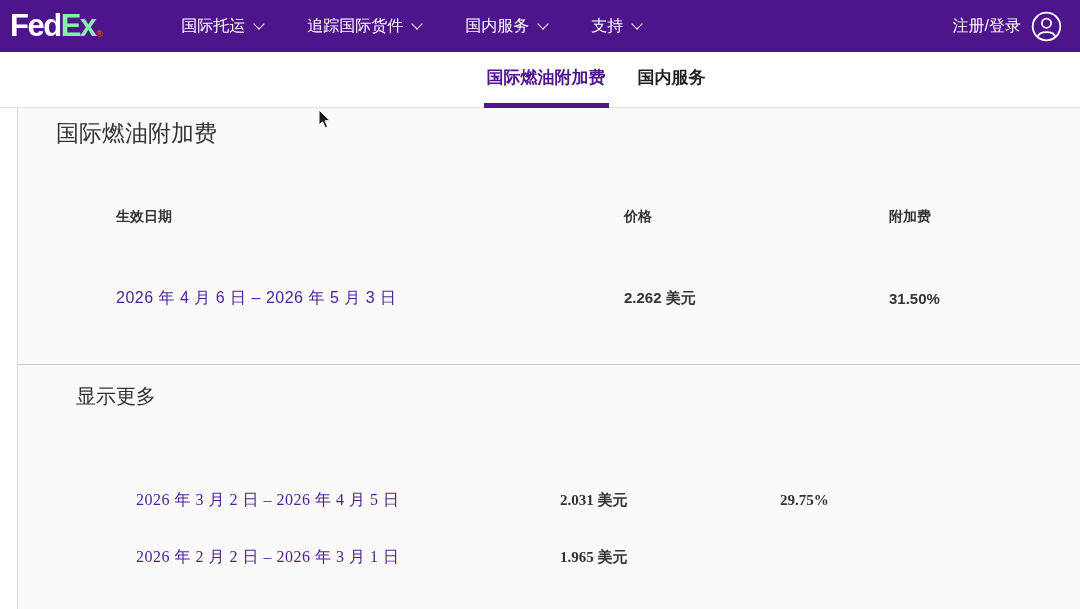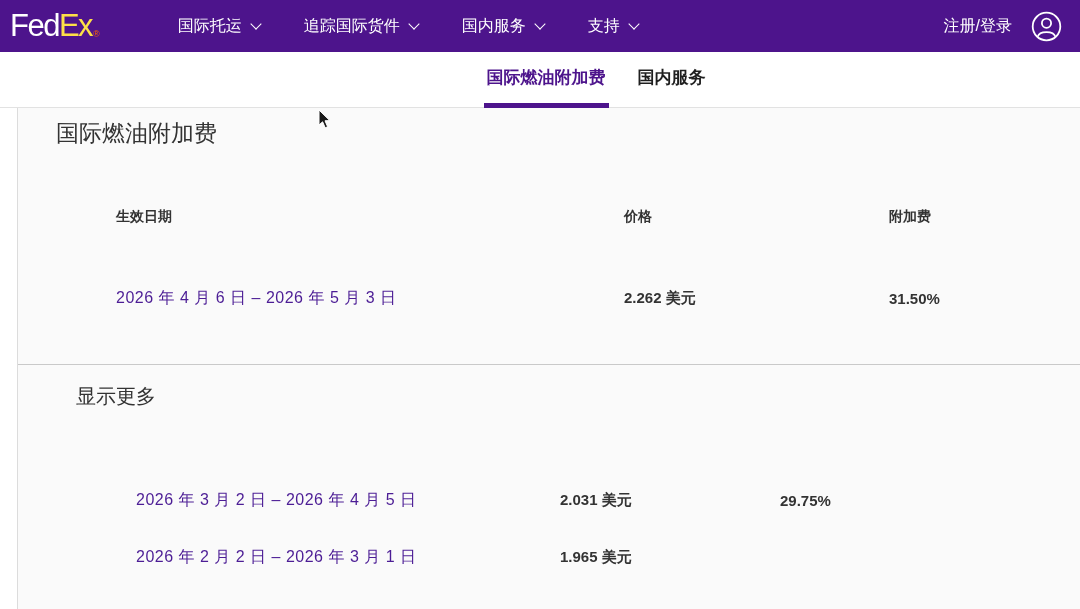--- a/index.html
+++ b/index.html
@@ -3,29 +3,29 @@
 <meta charset="utf-8">
 <style>
   * { margin:0; padding:0; box-sizing:border-box; }
   html,body { width:1080px; height:609px; overflow:hidden; background:#fff;
     font-family:"Liberation Sans","DejaVu Sans",sans-serif; }
   .page { position:relative; width:1080px; height:609px; }
 
   
   .navbar { height:52px; background:#4D148C; display:flex; align-items:center; padding:0 18px 0 10px; }
   .logo { display:flex; align-items:flex-start; cursor:pointer; }
-  .logo .fed, .logo .ex { font-size:31px; font-weight:400; letter-spacing:-1.5px; line-height:34px;text-align:right; }
+  .logo .fed, .logo .ex { font-size:31px; font-weight:700; letter-spacing:-1.5px; line-height:34px;text-align:right; }
   .logo .fed { color:#ffffff; }
-  .logo .ex  { color:#fde047; }
+  .logo .ex  { color:#86efac; }
   .logo .reg { color:#FF6600; font-size:9px; margin-top:20px; margin-left:1px; }
   .nav-items { display:flex; align-items:center; margin-left:78px; gap:44px; }
   .nav-item { display:flex; align-items:center; color:#ffffff; font-size:16px; cursor:pointer; white-space:nowrap; }
   .chev { display:inline-block; width:8px; height:8px; border-right:1.8px solid #fff; border-bottom:1.8px solid #fff;
           transform:rotate(45deg); margin-left:10px; margin-top:-4px; }
-  .nav-right { margin-left:auto; display:flex; align-items:center; gap:19px; }
+  .nav-right { margin-left:auto; display:flex; align-items:center; gap:10px; }
   .login-label { color:#fff; font-size:16px; cursor:pointer; }
   .avatar-svg { display:block; cursor:pointer; }
 
   
   .subnav { height:56px; background:#ffffff; border-bottom:1px solid #e2e2e2; display:flex; justify-content:center; }
   .subnav-inner { display:flex; gap:26px; transform:translateX(56px); }
   .tab { display:flex; align-items:center; height:56px; padding:0 3px; font-size:17px; font-weight:bold;
          color:#1f1f1f; cursor:pointer; border-bottom:5px solid transparent; }
   .tab.active { color:#4D148C; border-bottom-color:#4D148C; }
 
@@ -37,21 +37,21 @@
   .rate-header { margin-top:58px; }
   .rate-header span { font-size:14px; font-weight:bold; color:#333; }
   .rate-row { margin-top:62px; }
   .cell-date { font-size:16px; color:#4c1d95; letter-spacing:0.5px; }
   .cell-val  { font-size:15px; font-weight:bold; color:#333; }
 
   .divider { border:none; border-top:1px solid #c9c9c9; margin-top:55px; }
 
   .show-more { font-size:20px; color:#333; margin:18px 0 0 58px; line-height:27px; cursor:pointer; display:inline-block; }
 
-  .hist-row { display:grid; grid-template-columns:1fr 220px 220px; padding-left:118px; padding-right:80px; align-items:center; }
+  .hist-row { display:grid; grid-template-columns:1fr 220px 220px; padding-left:118px; padding-right:80px; align-items:center;font-family:Liberation Serif, serif; }
   .hist-row.first { margin-top:80px; }
   .hist-row.second { margin-top:36px; }
   .hist-row .cell-val { }
 
   
   .cursor { position:absolute; left:318px; top:110px; pointer-events:none; }
 </style>
 </head>
 <body>
 

